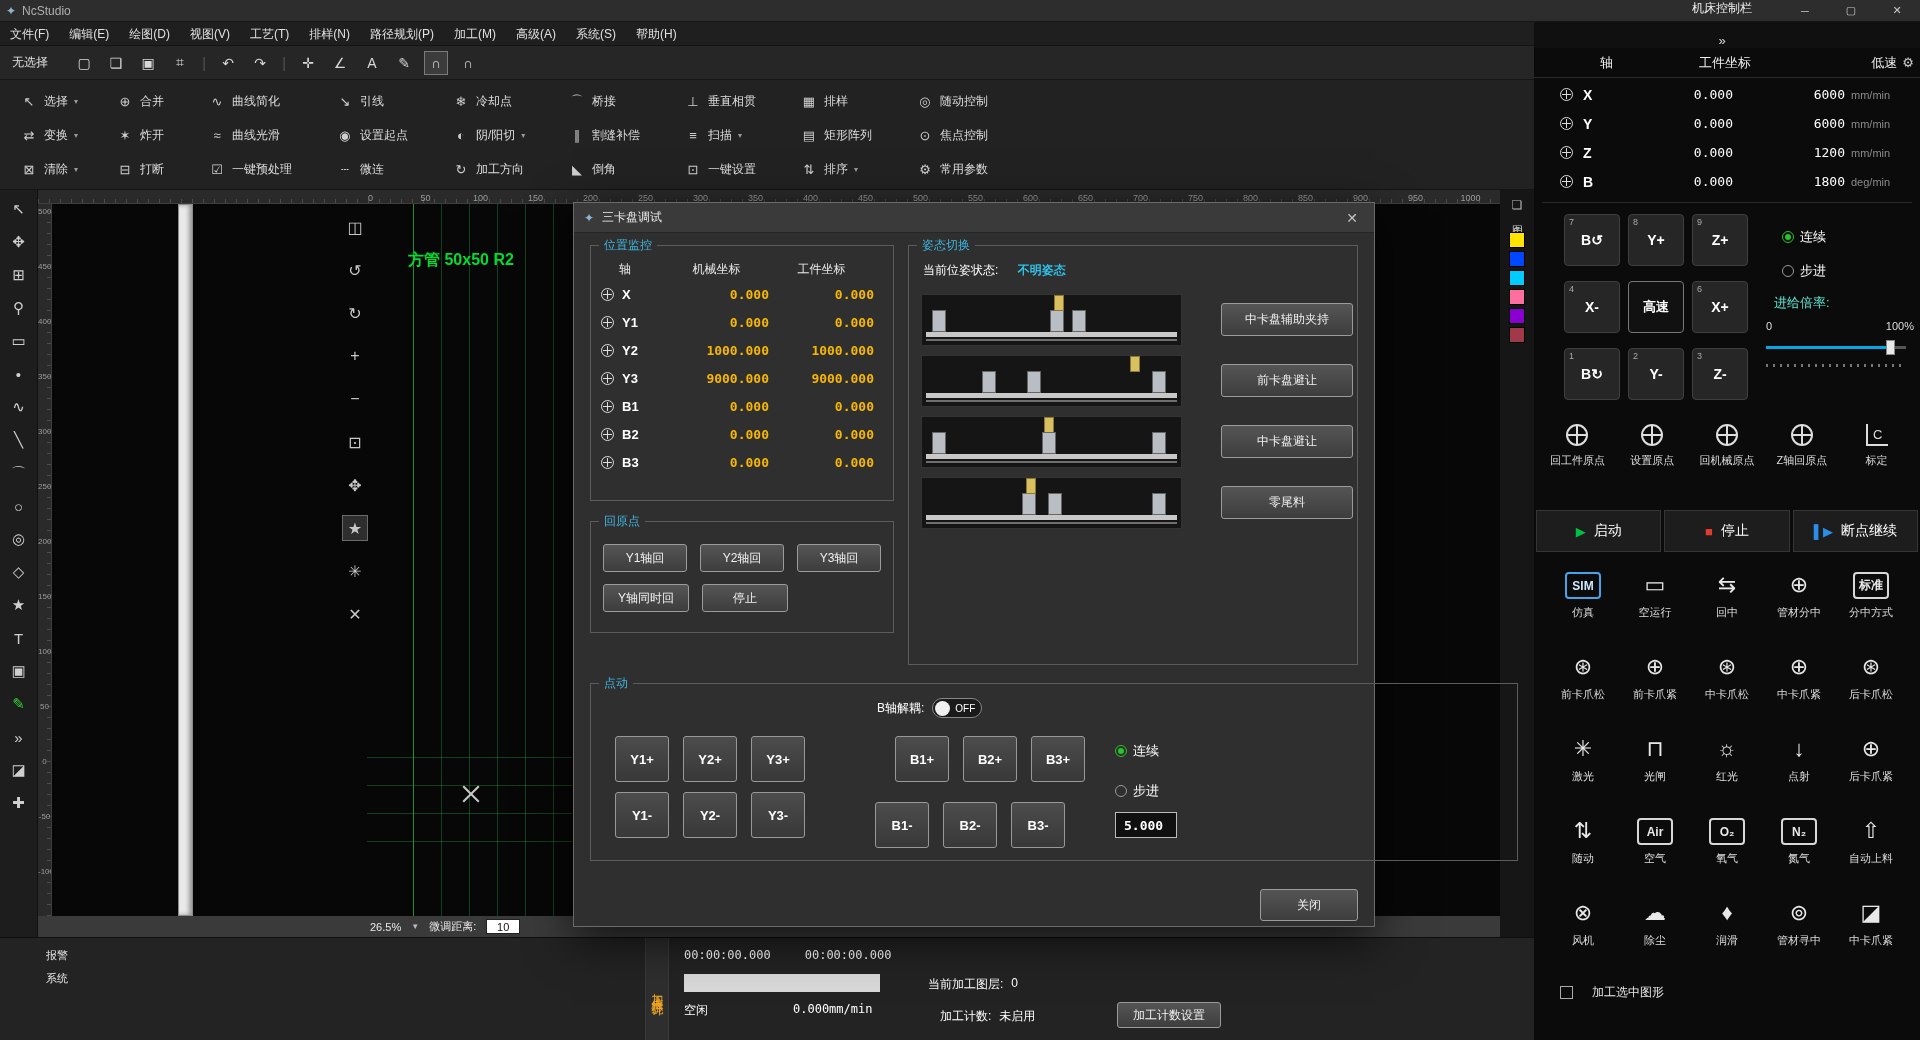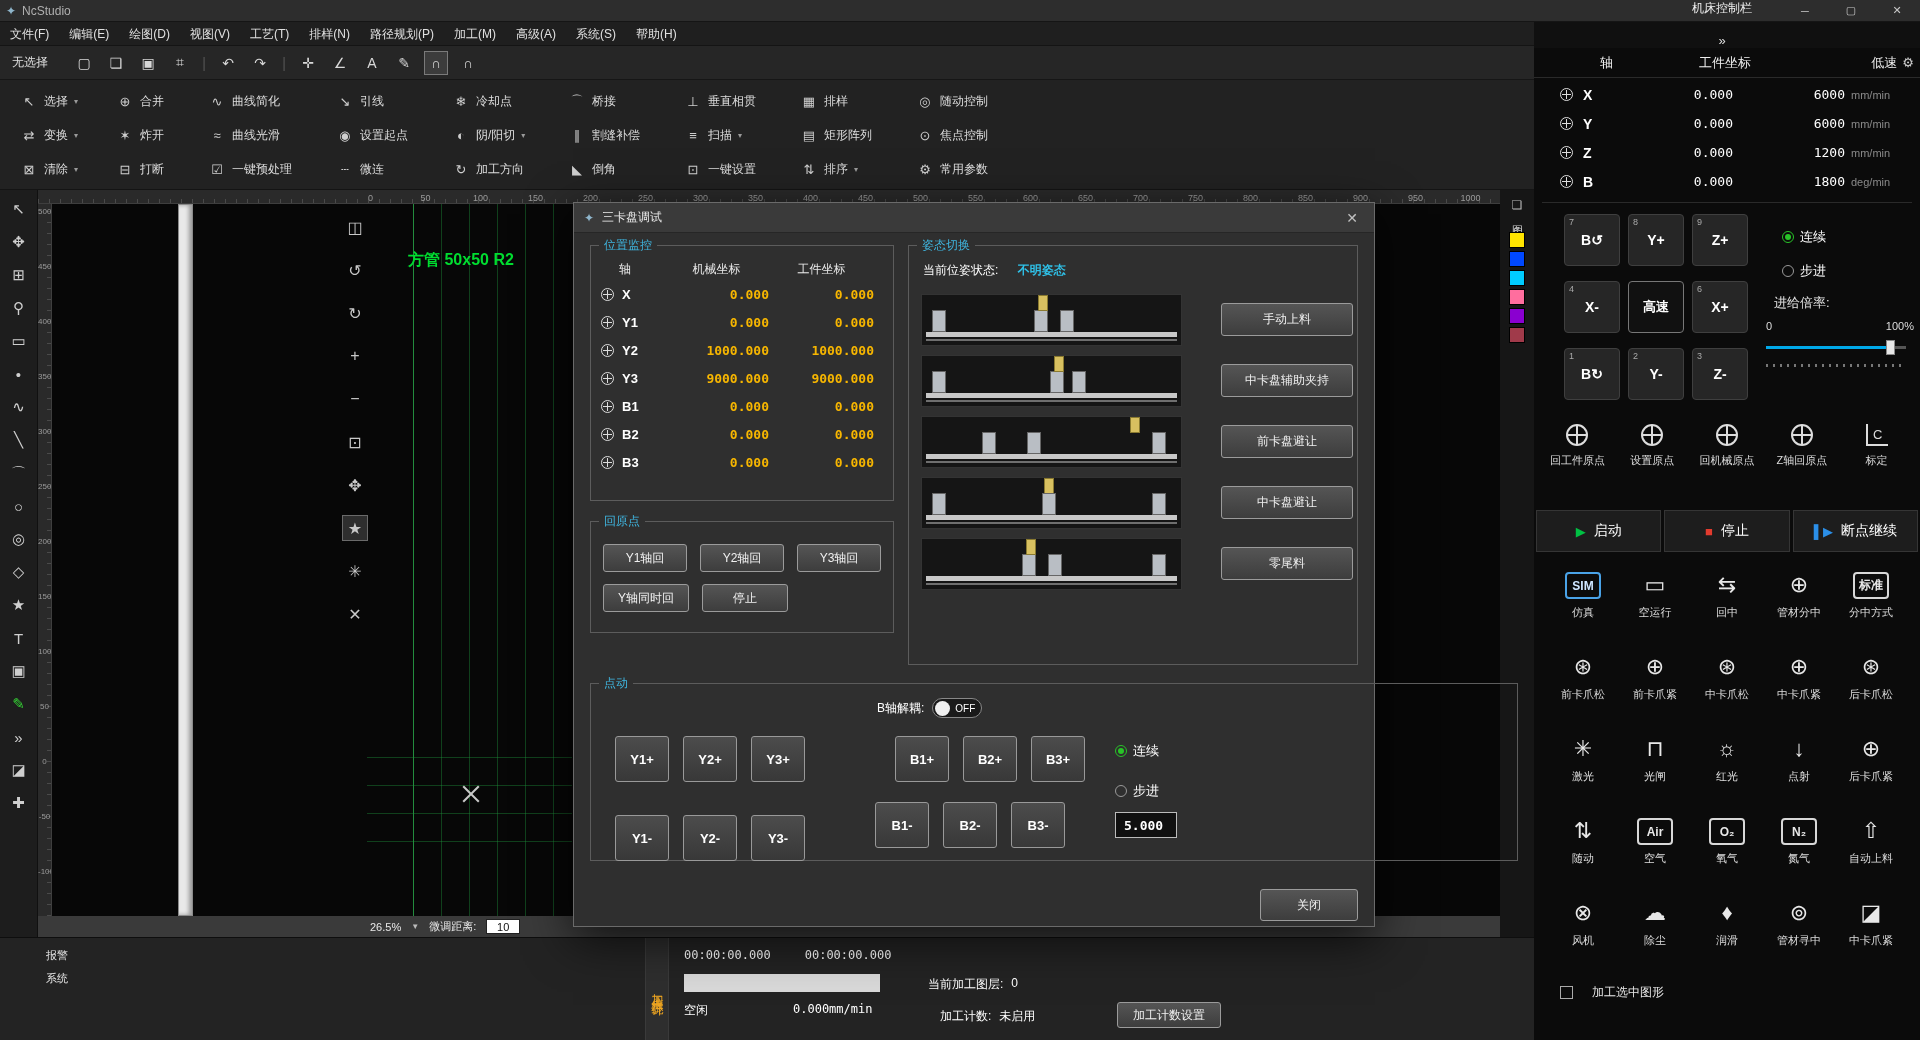--- a/index.html
+++ b/index.html
@@ -113,21 +113,21 @@
           grid-auto-rows:52px;gap:15px 8px;}
   .jog-btn{position:relative;background:#262626;border:1px solid #3f3f3f;border-radius:4px;color:#fff;
            display:flex;align-items:center;justify-content:center;font-size:14px;font-weight:bold;}
   .jog-btn .num{position:absolute;top:2px;left:4px;font-size:9px;color:#aaa;font-weight:normal;}
   .jog-btn.highspeed{background:#111;border-color:#777;font-size:13px;}
 
   .rp-radio{position:absolute;display:flex;align-items:center;gap:6px;color:#fff;font-size:13px;}
   .radio{width:12px;height:12px;border:1px solid #999;border-radius:50%;position:relative;flex:0 0 12px;}
   .radio.on{border-color:#28c428;}
   .radio.on::after{content:"";position:absolute;inset:2px;background:#28c428;border-radius:50%;}
-  .rp-feedlabel{position:absolute;left:240px;top:272px;color:#e5e5e5;font-size:13px;}
+  .rp-feedlabel{position:absolute;left:240px;top:272px;color:#5eead4;font-size:13px;}
   .rp-feedscale{position:absolute;left:232px;top:298px;width:166px;display:flex;justify-content:space-between;color:#ddd;font-size:11px;padding-right:18px;}
   .slider{position:absolute;left:232px;top:324px;width:140px;height:3px;background:#555;}
   .slider .fill{width:88%;height:3px;background:#00a8e8;}
   .slider .handle{position:absolute;left:86%;top:-6px;width:9px;height:15px;background:#e8e8e8;border:1px solid #888;}
   .slider-dots{position:absolute;left:232px;top:342px;width:140px;height:3px;
                background-image:repeating-linear-gradient(90deg,#777 0 2px,transparent 2px 7px);}
 
   .home-row{position:absolute;left:6px;top:402px;width:374px;display:flex;}
   .home-btn{flex:1;display:flex;flex-direction:column;align-items:center;gap:7px;color:#ddd;font-size:11px;}
   .crosshair-icon{width:22px;height:22px;border:2px solid #ddd;border-radius:50%;
@@ -213,21 +213,21 @@
   .pd-head{position:absolute;bottom:34px;width:10px;height:16px;background:#d8c060;border:1px solid #8a7a30;}
   .pose-btn{position:absolute;left:302px;top:13px;width:132px;height:33px;}
 
   .djtoggle{position:absolute;left:286px;top:14px;display:flex;align-items:center;gap:8px;color:#fff;}
   .toggle{width:50px;height:20px;border-radius:10px;background:#1a1a1a;border:1px solid #888;
           display:flex;align-items:center;}
   .toggle::before{content:"";width:15px;height:15px;border-radius:50%;background:#f0f0f0;margin-left:2px;}
   .toggle .tstate{color:#fff;font-size:10px;margin-left:5px;}
   .djgroup{position:absolute;display:flex;gap:14px;}
   .jp-yplus{left:24px;top:52px;}   .jp-bplus{left:284px;top:52px;padding-left:20px;}
-  .jp-yminus{left:24px;top:131px;} .jp-bminus{left:284px;top:118px;}
+  .jp-yminus{left:24px;top:108px;} .jp-bminus{left:284px;top:118px;}
   .djog{width:54px;height:46px;background:linear-gradient(#4c4c4c,#383838);border:1px solid #999;
         border-radius:3px;color:#fff;font-size:13px;font-weight:bold;display:flex;align-items:center;justify-content:center;}
   .dj-radio1{left:524px;top:58px;} .dj-radio2{left:524px;top:98px;}
   .dstep{position:absolute;left:524px;top:128px;width:62px;height:26px;background:#101010;border:1px solid #bbb;
          color:#fff;font-weight:bold;font-size:13px;display:flex;align-items:center;padding-left:8px;
          font-family:"DejaVu Sans Mono",monospace;}
   .dlg-close-btn{position:absolute;left:686px;top:686px;width:98px;height:32px;}
 </style>
 </head>
 <body>
@@ -866,29 +866,20 @@
     </div>
 
     <div class="group g-pose">
       <span class="legend">姿态切换</span>
       <div class="pose-state">
         <span>当前位姿状态:</span>
         <span class="pv">不明姿态</span>
       </div>
       <div class="pose-rows">
 
-      <div class="posture-row">
-            <div class="posture-diagram">
-              <span class="pd-chuck" style="left: 10px;"></span>
-              <span class="pd-chuck" style="left: 112px;"></span>
-              <span class="pd-head" style="left: 116px;"></span>
-              <span class="pd-chuck" style="left: 138px;"></span>
-            </div>
-            <div class="pose-btn btn">手动上料</div>
-          </div>
           <div class="posture-row">
             <div class="posture-diagram">
               <span class="pd-chuck" style="left: 10px;"></span>
               <span class="pd-chuck" style="left: 128px;"></span>
               <span class="pd-head" style="left: 132px;"></span>
               <span class="pd-chuck" style="left: 150px;"></span>
             </div>
             <div class="pose-btn btn">中卡盘辅助夹持</div>
           </div>
           <div class="posture-row">

